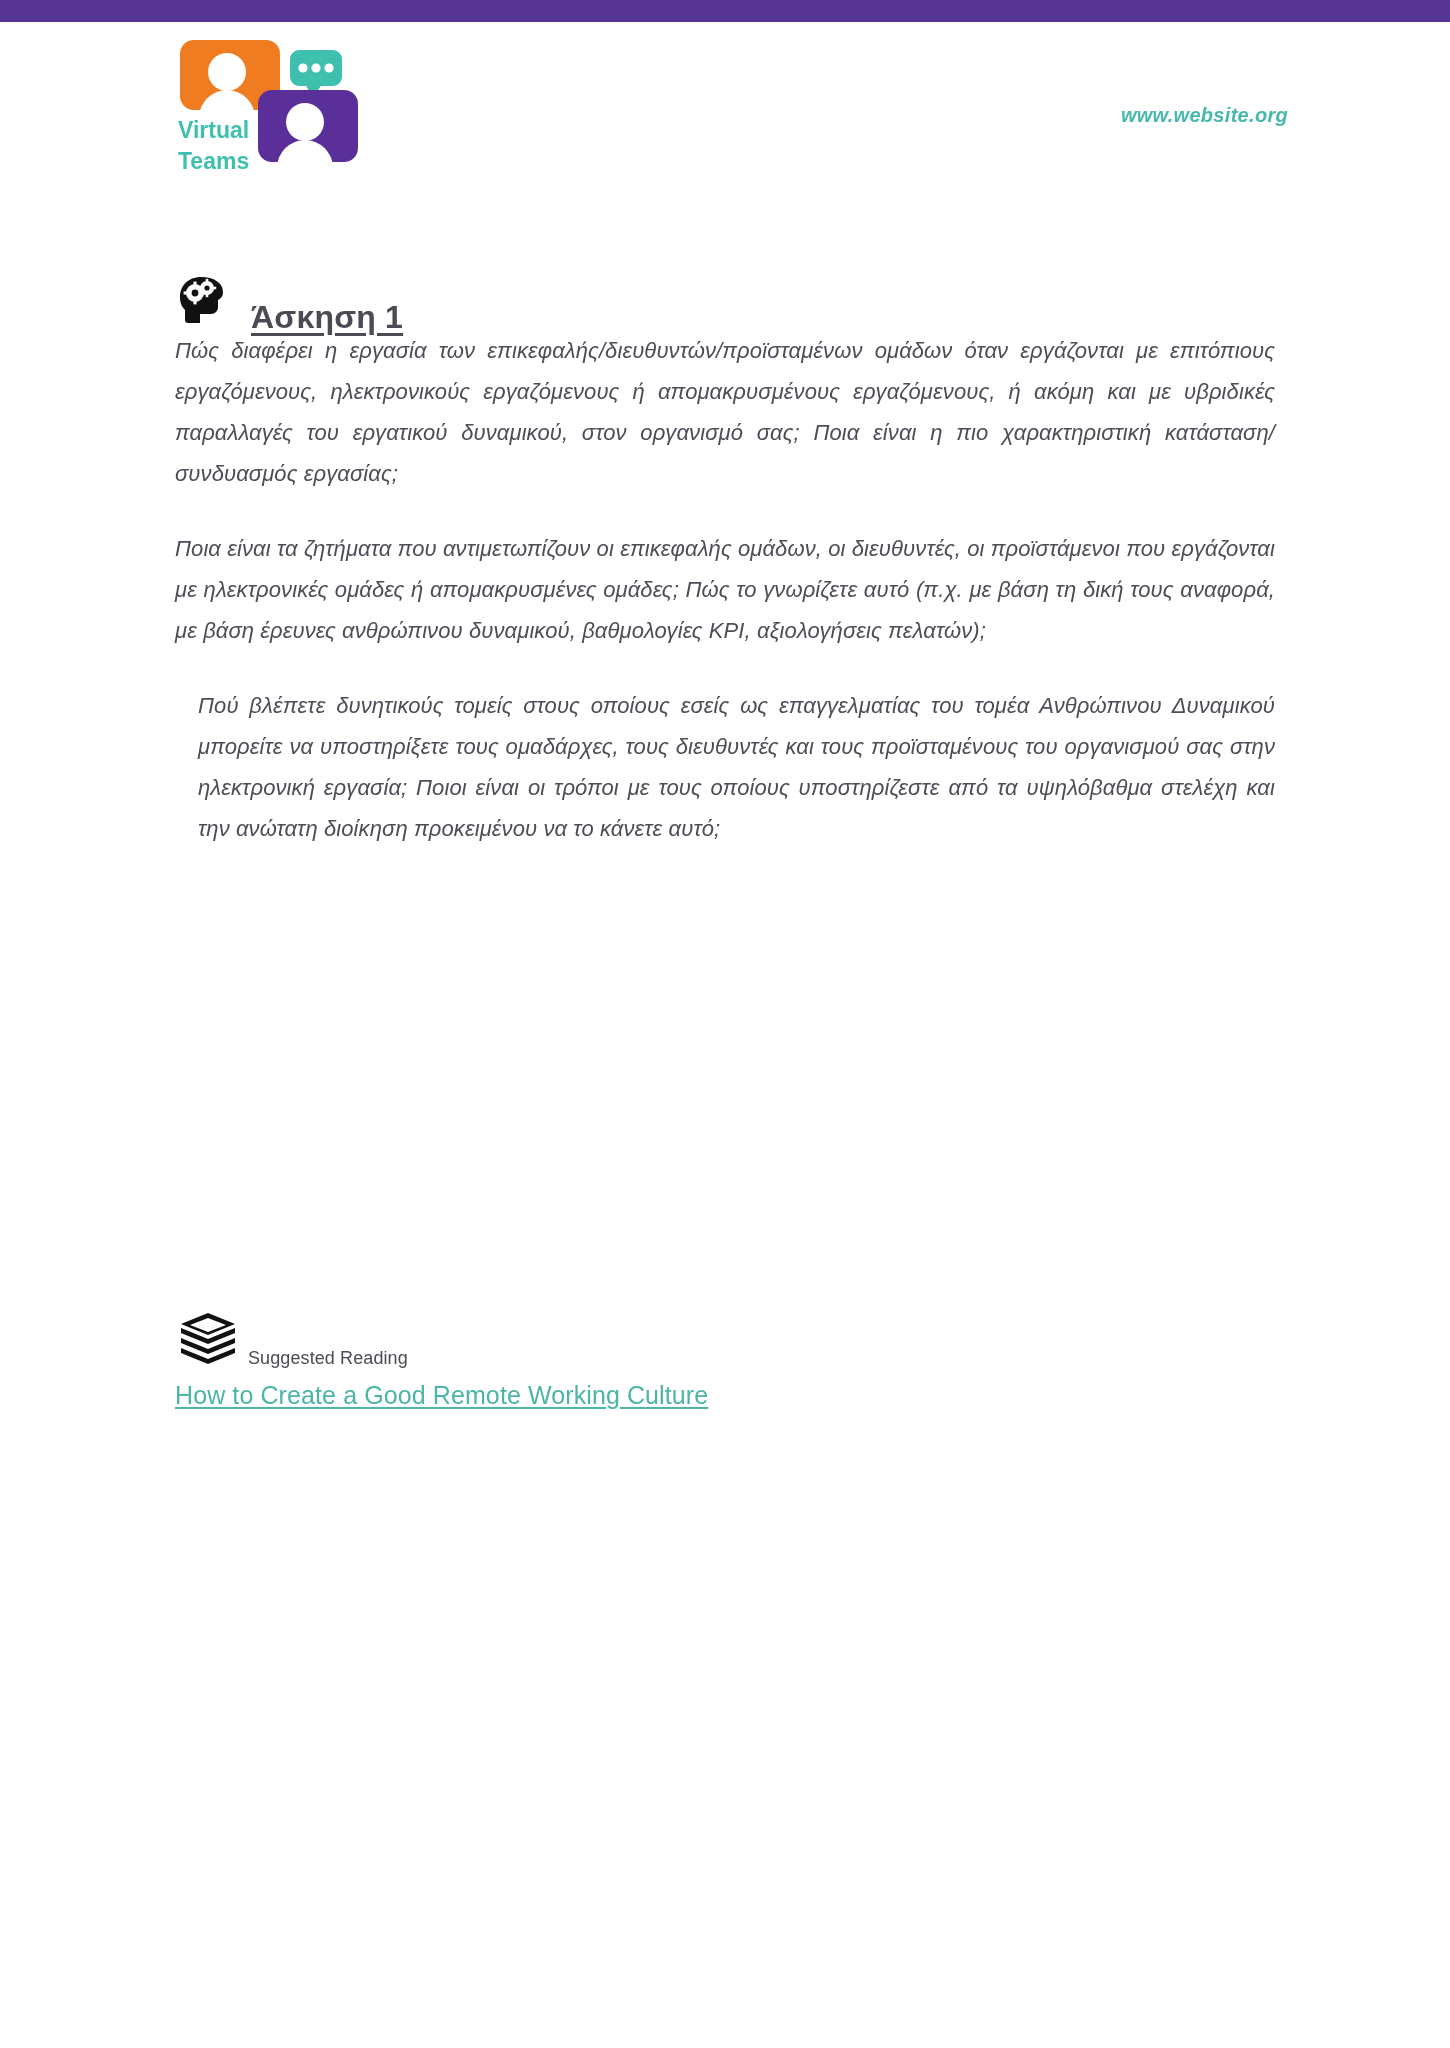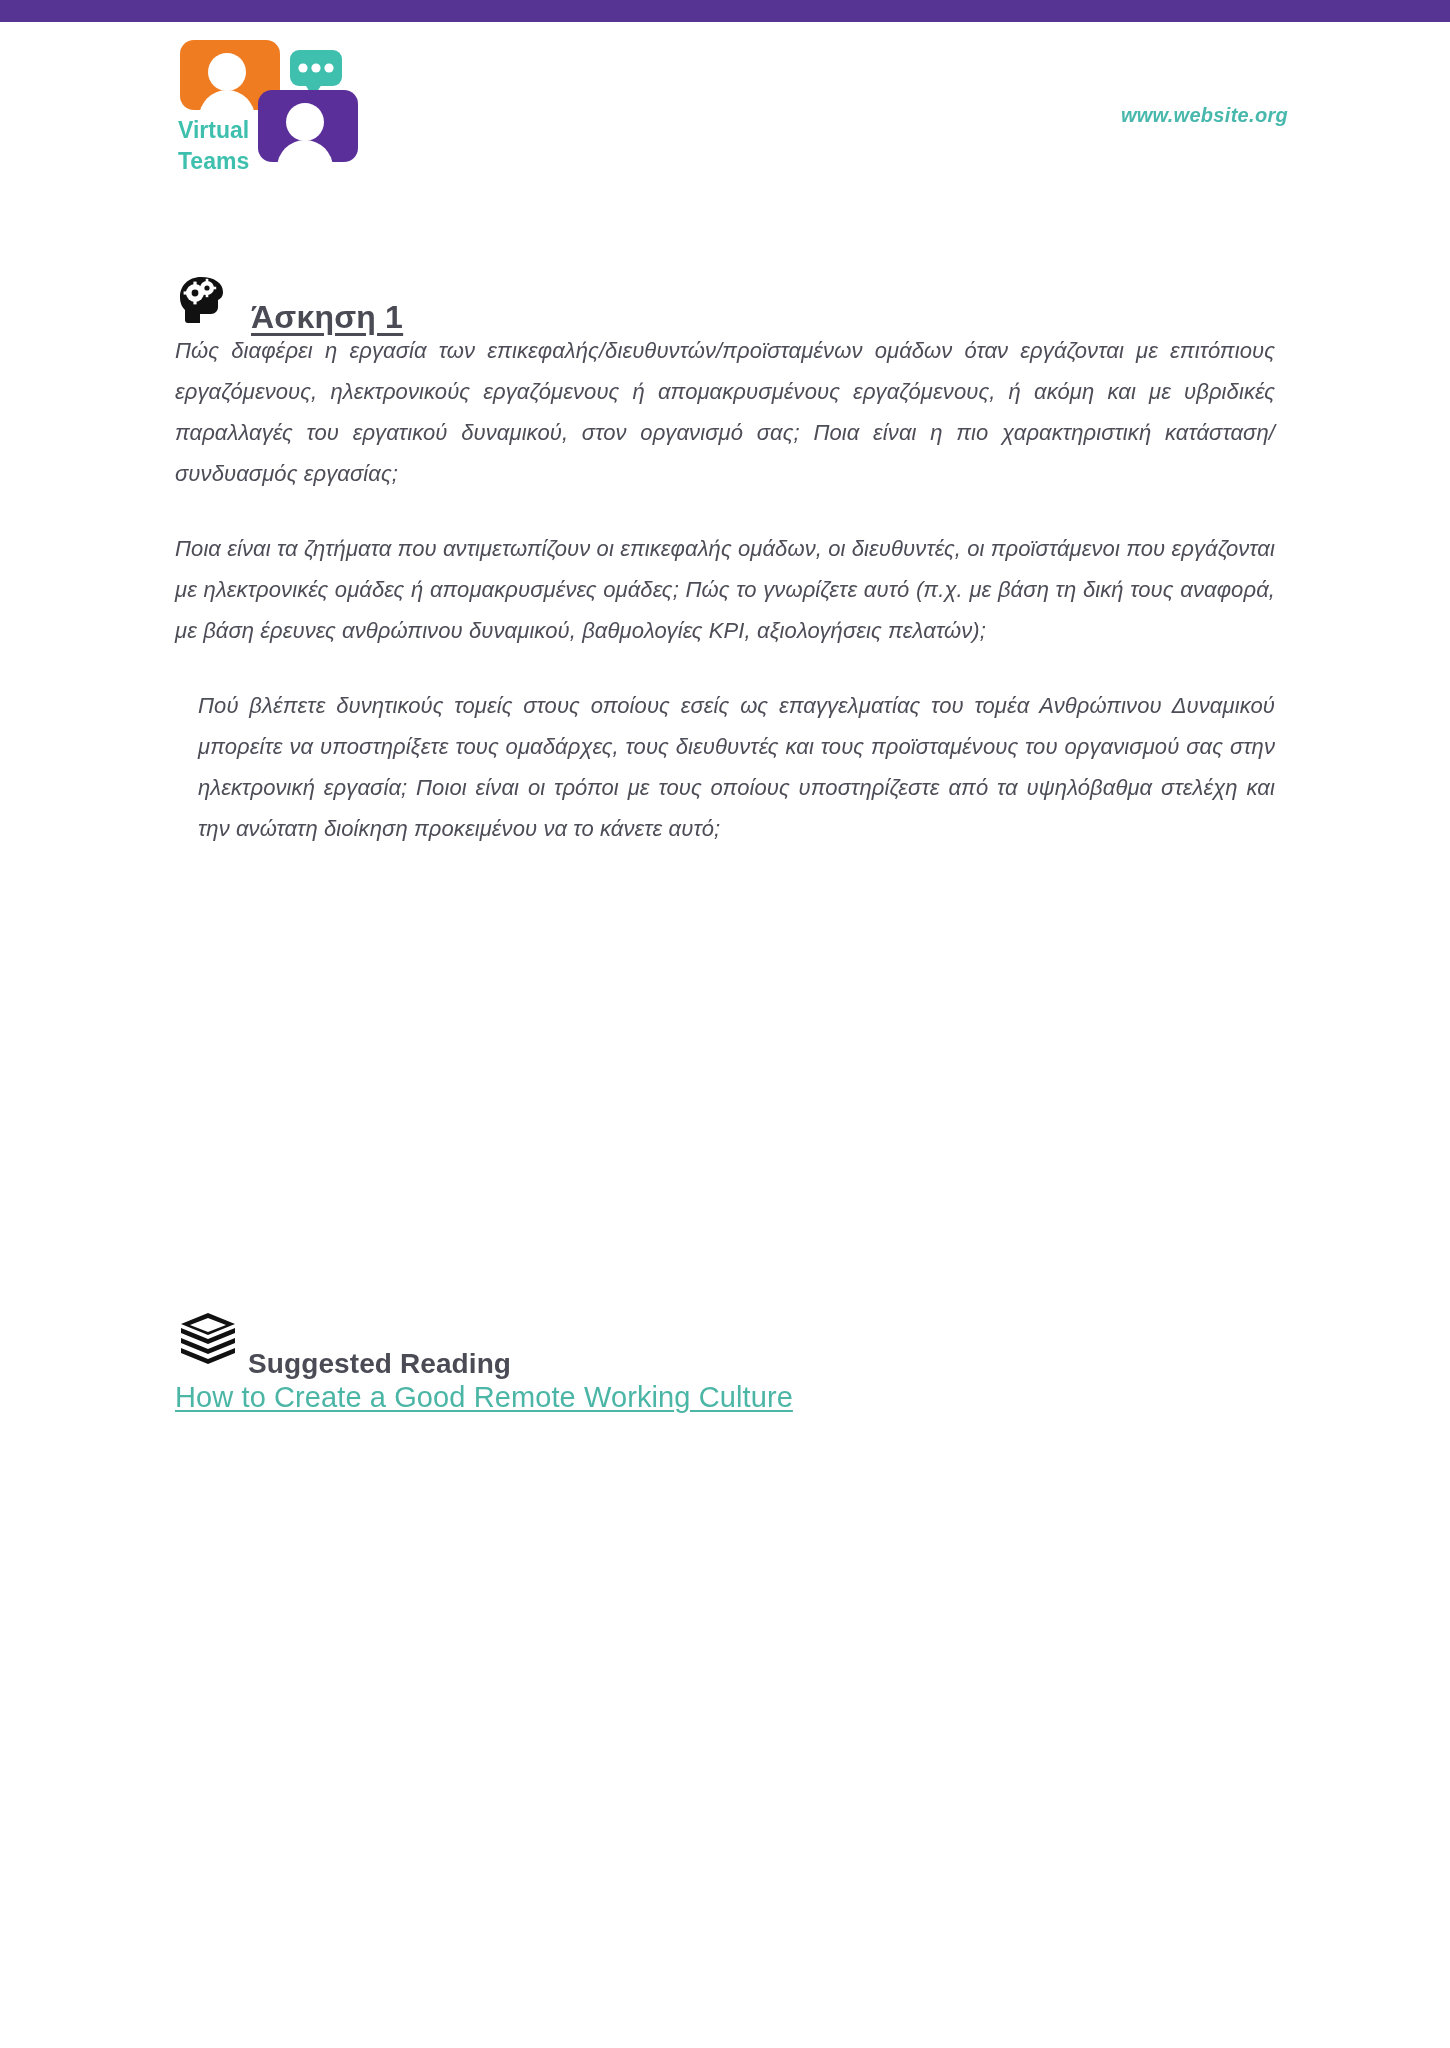--- a/index.html
+++ b/index.html
@@ -109,29 +109,29 @@
   }
   .books-icon {
     position: absolute;
     left: 2px;
     top: 4px;
   }
   .reading-label {
     position: absolute;
     left: 73px;
     top: 43px;
-    font-size: 28px;
-    font-weight: bold;
+    font-size: 18px;
+    font-weight: normal;
     color: #4b4b55;
     letter-spacing: 0.1px;
   }
   .reading-link {
     display: inline-block;
     margin-top: 4px;
-    font-size: 29px;
+    font-size: 25px;
     color: #4bb5a6;
     text-decoration: underline;
     text-underline-offset: 3px;
     letter-spacing: 0.1px;
     cursor: pointer;
   }
 </style>
 </head>
 <body>
 

